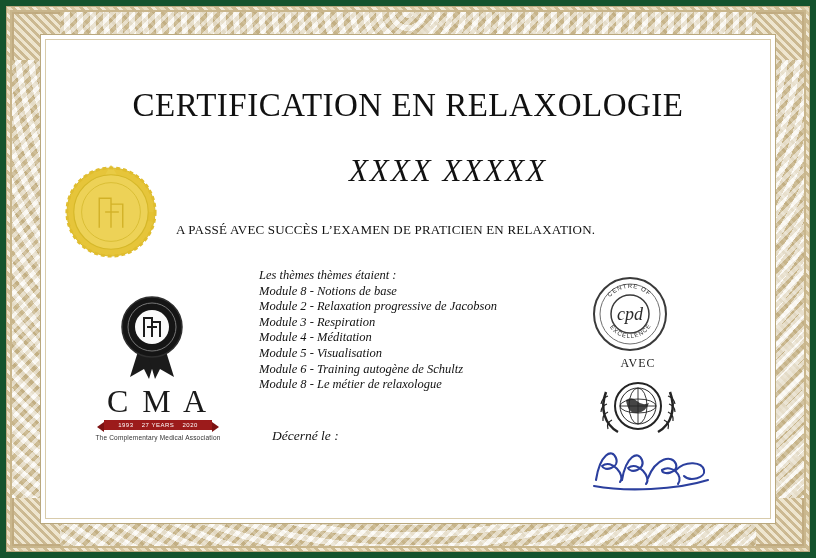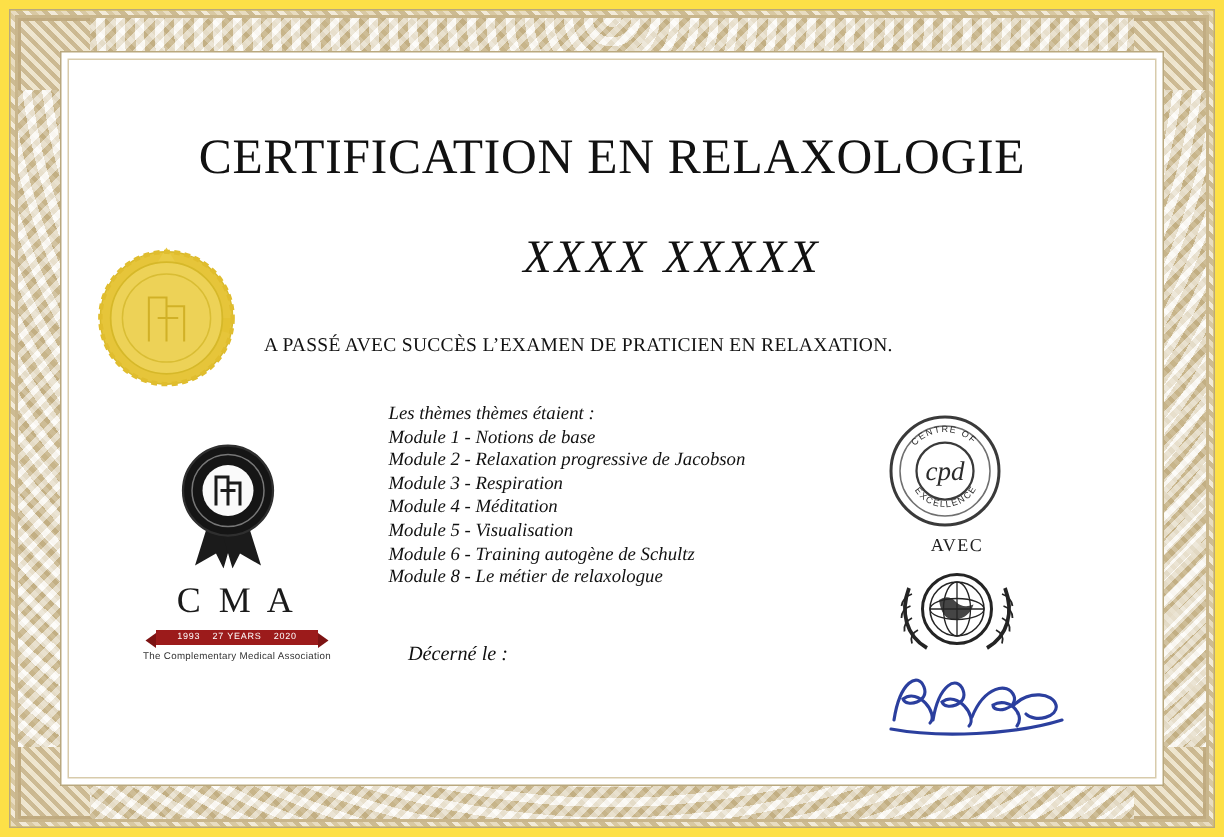--- a/index.html
+++ b/index.html
@@ -13,21 +13,21 @@
     overflow: hidden;
     font-family: "Liberation Serif", serif;
   }
 
   
   .certificate {
     position: relative;
     width: 816px;
     height: 558px;
     box-sizing: border-box;
-    background: #fde047;
+    background: #14532d;
   }
 
   .border-outer {
     position: absolute;
     left: 6px;
     top: 6px;
     right: 6px;
     bottom: 6px;
     box-sizing: border-box;
     border: 1px solid #b9a87e;
@@ -183,21 +183,21 @@
   
   .cma {
     position: absolute;
     left: 48px;
     top: 345px;
     width: 128px;
     text-align: center;
   }
   .cma-letters {
     font-family: "Liberation Serif", serif;
-    font-size: 24px;
+    font-size: 32px;
     letter-spacing: 3px;
     color: #1a1a1a;
     line-height: 32px;
   }
   .cma-ribbon {
     margin-top: 1px;
     display: inline-block;
     background: #9c1b1b;
     color: #ffffff;
     font-family: "Liberation Sans", sans-serif;
@@ -282,21 +282,21 @@
   <div class="content">
 
     <div class="title">CERTIFICATION EN RELAXOLOGIE</div>
 
     <div class="recipient">XXXX XXXXX</div>
 
     <div class="statement">A PASSÉ AVEC SUCCÈS L’EXAMEN DE PRATICIEN EN RELAXATION.</div>
 
     <div class="modules">
       <div class="lead">Les thèmes thèmes étaient :</div>
-      <div>Module 1 - Notions de base</div>
+      <div>Module 8 - Notions de base</div>
       <div>Module 2 - Relaxation progressive de Jacobson</div>
       <div>Module 3 - Respiration</div>
       <div>Module 4 - Méditation</div>
       <div>Module 5 - Visualisation</div>
       <div>Module 6 - Training autogène de Schultz</div>
       <div>Module 8 - Le métier de relaxologue</div>
     </div>
 
     <div class="award-line">Décerné le :</div>
 

